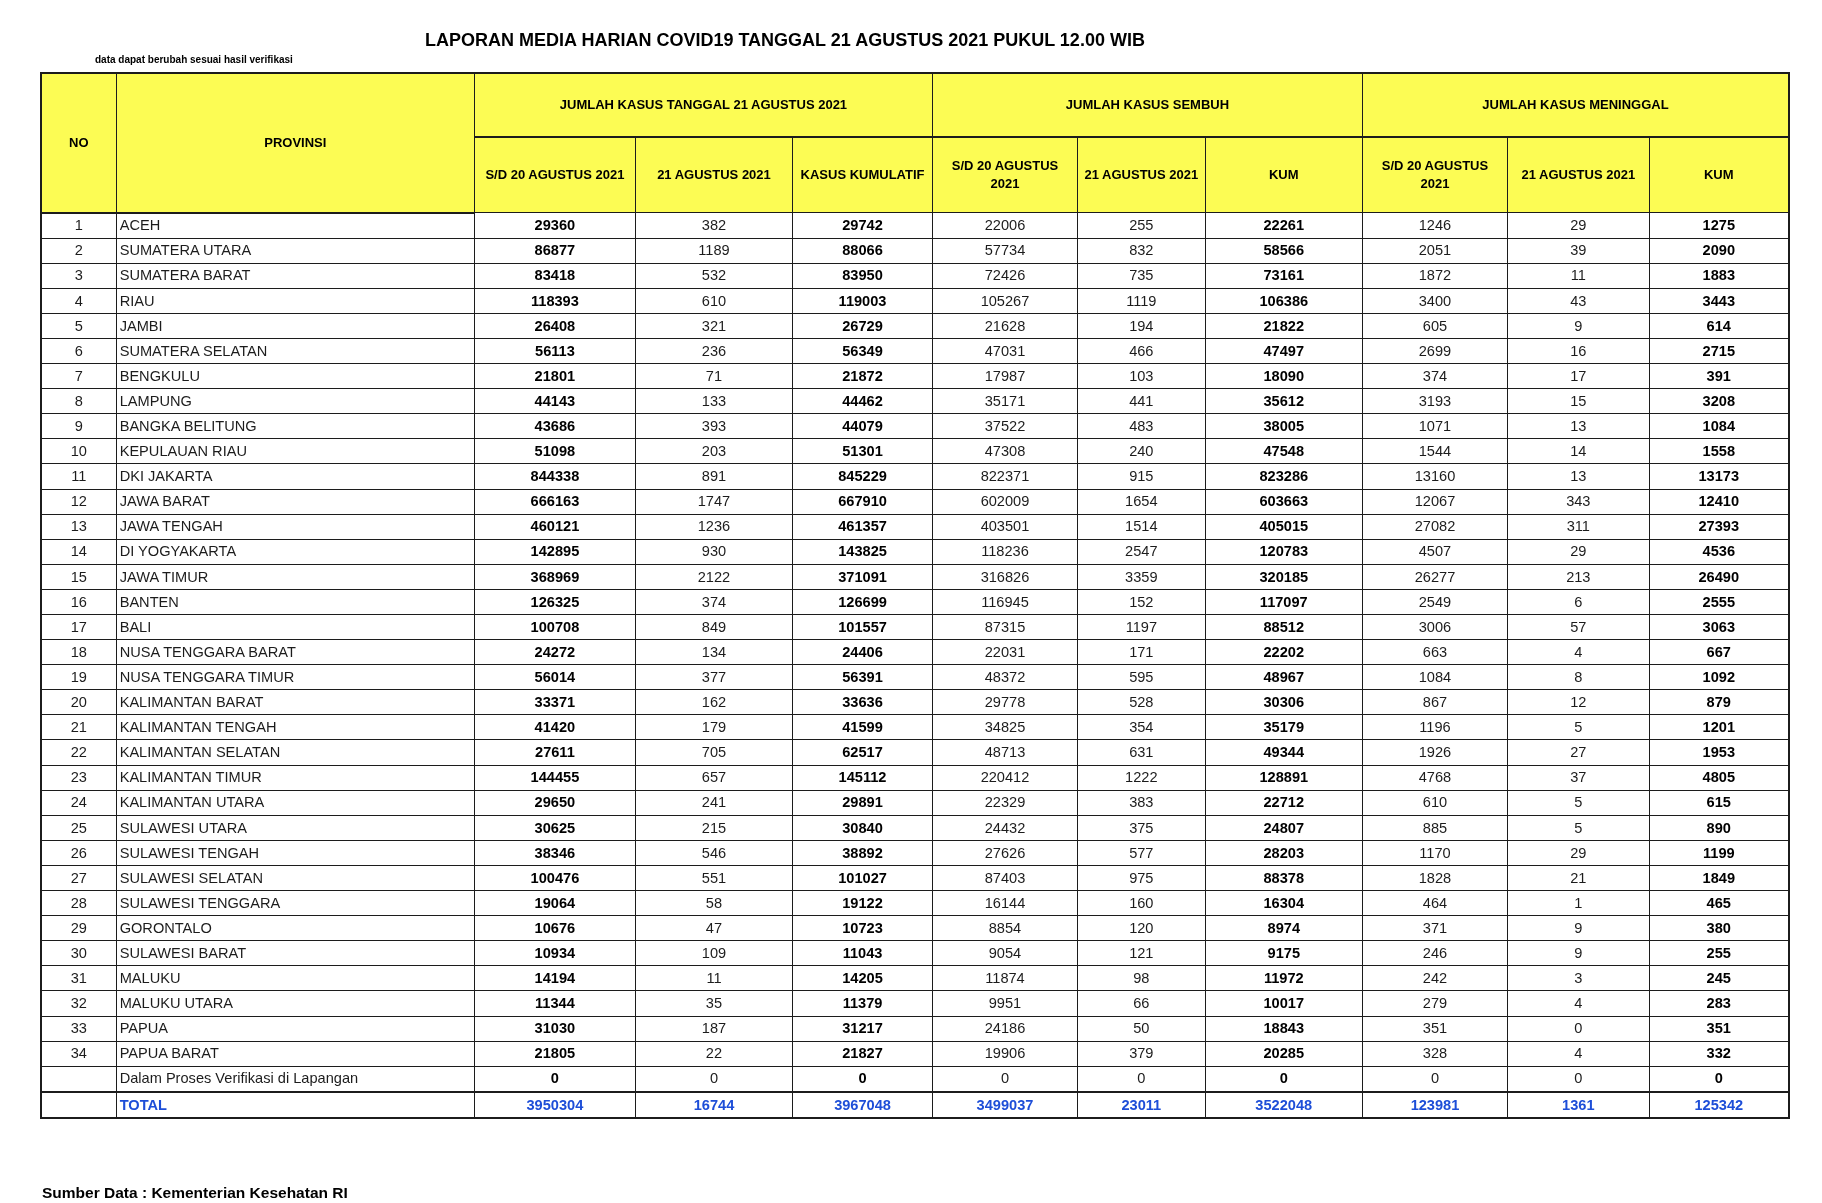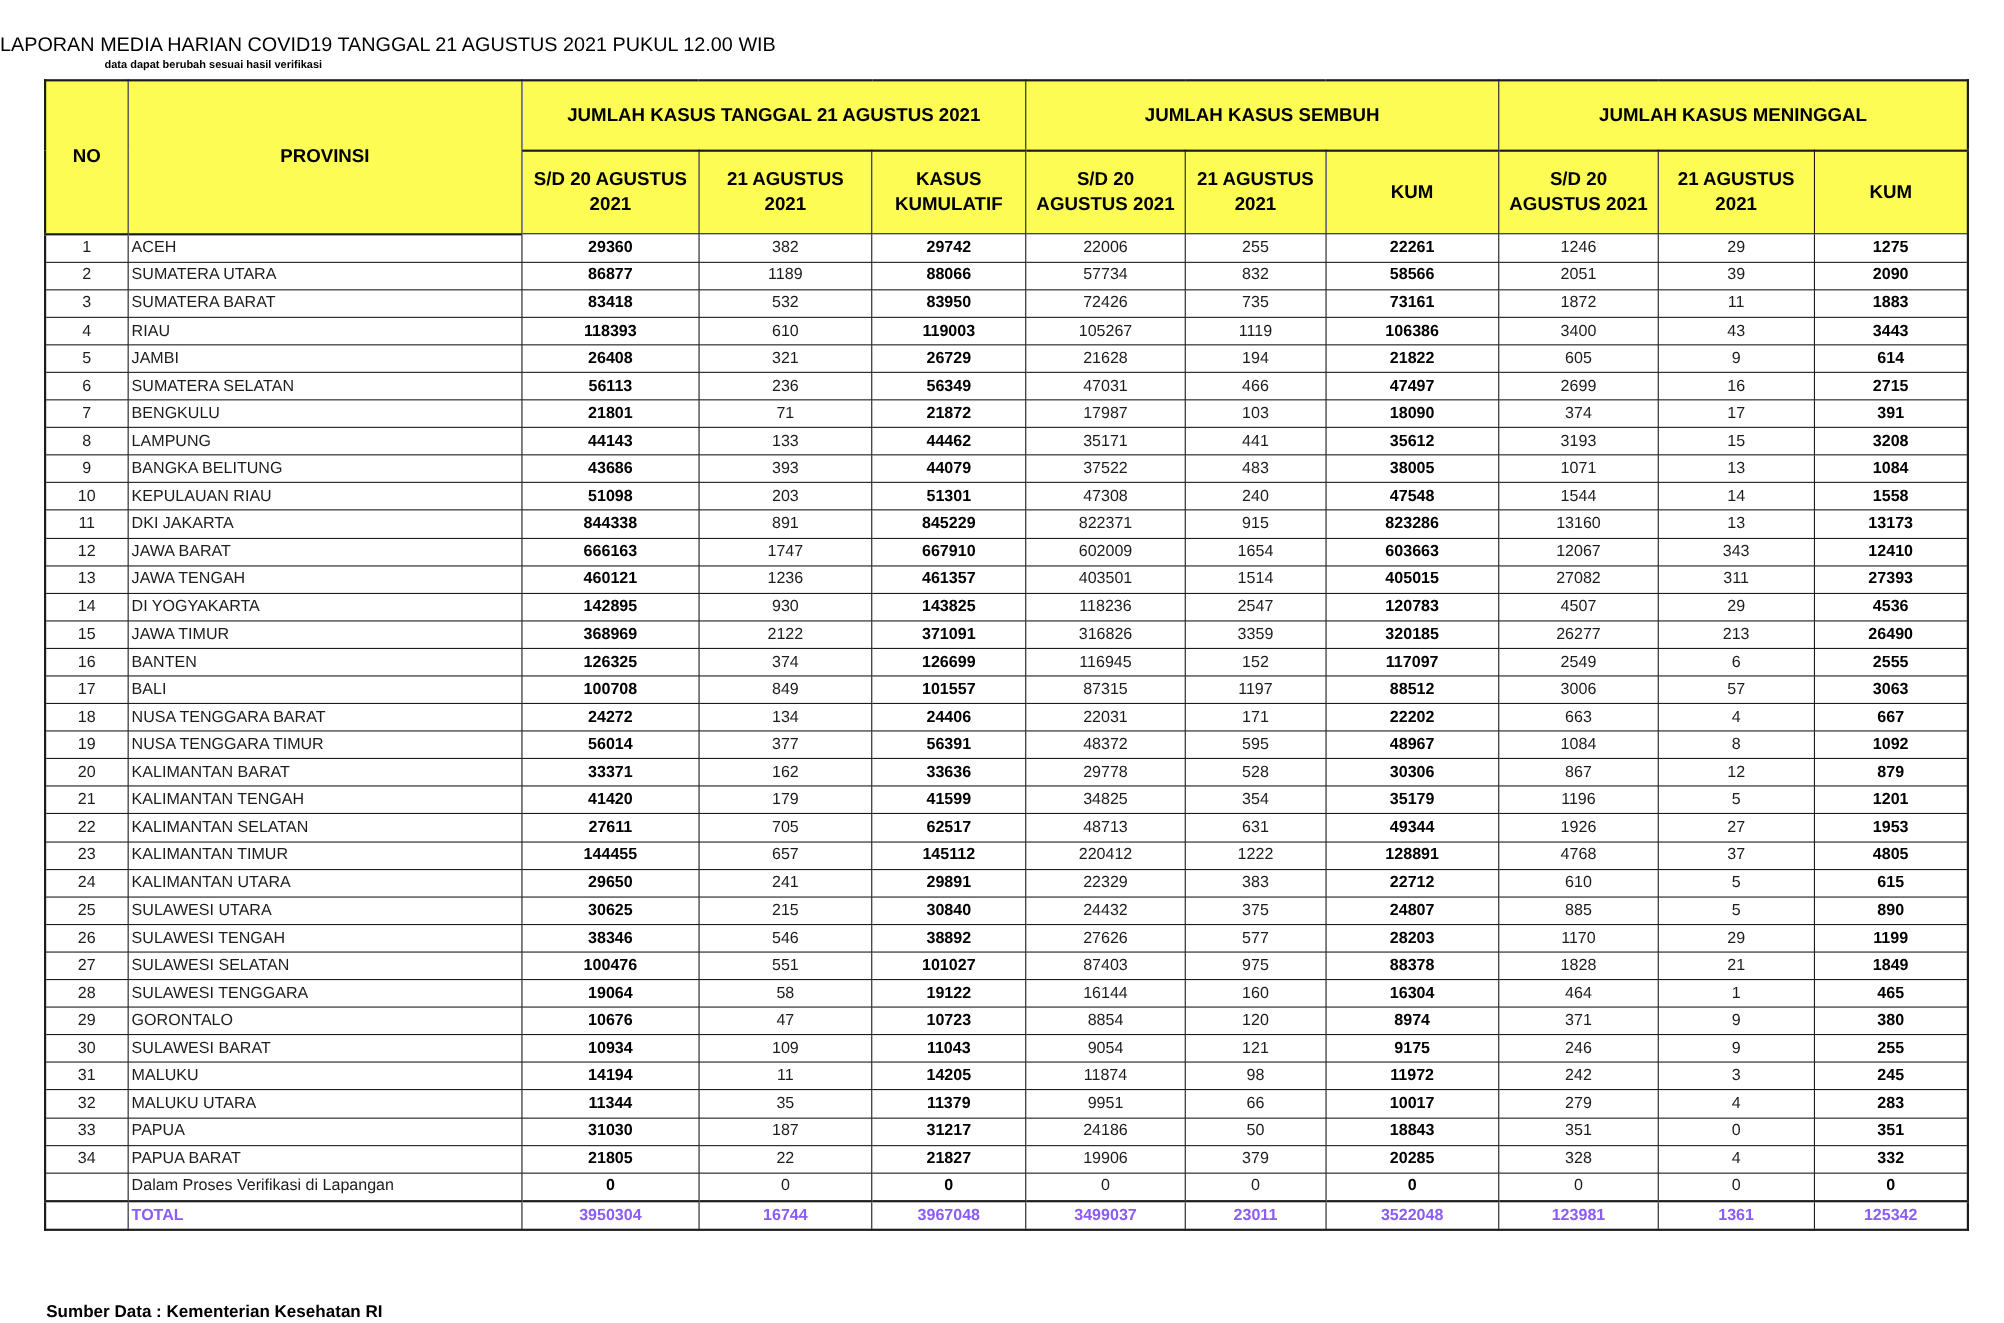--- a/index.html
+++ b/index.html
@@ -4,21 +4,21 @@
 <style>
   html, body { margin: 0; padding: 0; }
   body {
     width: 1822px; height: 1203px;
     background: #ffffff; color: #000;
     font-family: "Liberation Sans", sans-serif;
     position: relative; overflow: hidden;
   }
   .title {
     position: absolute; top: 30px; left: 0; width: 1570px;
-    text-align: left; font-weight: normal; font-size: 18px;
+    text-align: center; font-weight: bold; font-size: 18px;
     white-space: nowrap;
   }
   .note {
     position: absolute; top: 54px; left: 95px;
     font-weight: bold; font-size: 10px;
   }
   .source {
     position: absolute; top: 1152px; left: 42px;
     font-weight: bold; font-size: 15.5px; margin-top: 32px;
   }
@@ -26,36 +26,36 @@
     position: absolute; left: 40px; top: 72px; width: 1750px;
     border-collapse: collapse; table-layout: fixed;
     border: 2.5px solid #1c1c1c;
   }
   table.report th, table.report td {
     border: 1.6px solid #1c1c1c;
     overflow: hidden;
   }
   thead th {
     background: #FCFC54;
-    font-weight: bold; font-size: 17px;
+    font-weight: bold; font-size: 13px;
     text-align: center; vertical-align: middle;
     padding: 2px 4px; line-height: 1.35;
   }
   thead tr.group-row th { height: 58px; border-bottom-width: 2px; }
   thead tr.sub-row th { height: 70px; }
   thead th.span2 { height: auto; }
   tbody td {
     height: 24.1px; font-size: 14.6px;
     text-align: center; vertical-align: middle;
     padding: 0 2px; color: #1c1c1c; line-height: 1.0;
     background: #ffffff;
   }
   tbody td.prov { text-align: left; padding-left: 3px; }
   tbody td.b { font-weight: bold; color: #000; }
-  tbody tr.total-row td { font-weight: bold; color: #8b5cf6; border-top-width: 2px; }
+  tbody tr.total-row td { font-weight: bold; color: #1d4ed8; border-top-width: 2px; }
 </style>
 </head>
 <body>
 
 <div class="title">LAPORAN MEDIA HARIAN COVID19 TANGGAL 21 AGUSTUS 2021 PUKUL 12.00 WIB</div>
 <div class="note">data dapat berubah sesuai hasil verifikasi</div>
 
 <table class="report">
   <colgroup>
     <col style="width:4.3%">

